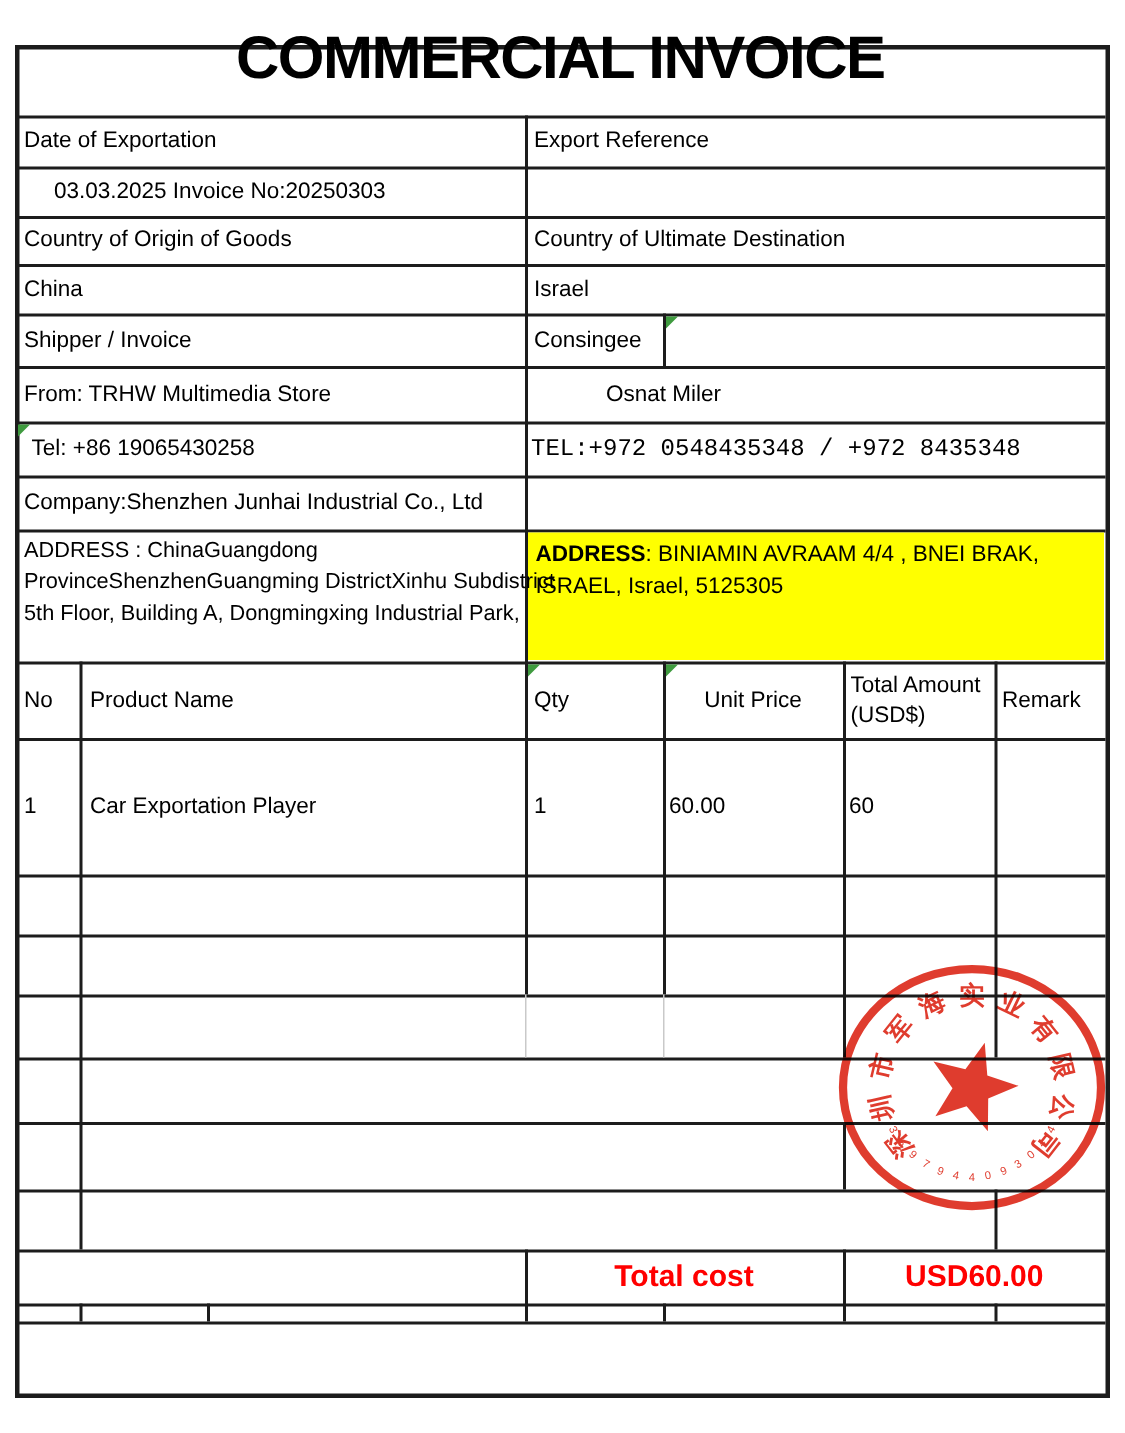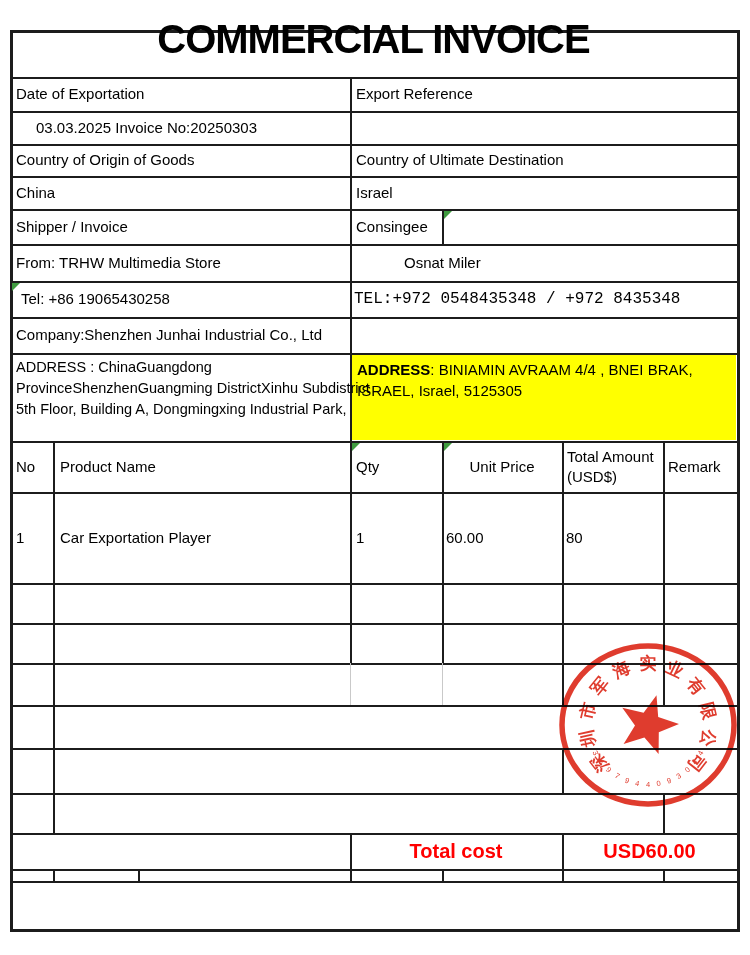--- a/index.html
+++ b/index.html
@@ -114,21 +114,21 @@
   <div class="txt" style="left:567px;top:447px;width:94px;line-height:20px;white-space:normal;">
     <div>Total Amount</div>
     <div>(USD$)</div>
   </div>
   <div class="txt" style="left:668px;top:441px;height:51px;line-height:51px;">Remark</div>
 
   <div class="txt" style="left:16px;top:492px;height:91px;line-height:91px;">1</div>
   <div class="txt" style="left:60px;top:492px;height:91px;line-height:91px;">Car Exportation Player</div>
   <div class="txt" style="left:356px;top:492px;height:91px;line-height:91px;">1</div>
   <div class="txt" style="left:446px;top:492px;height:91px;line-height:91px;">60.00</div>
-  <div class="txt" style="left:566px;top:492px;height:91px;line-height:91px;">80</div>
+  <div class="txt" style="left:566px;top:492px;height:91px;line-height:91px;">60</div>
 
   <div class="redbig" style="left:350px;top:833px;width:212px;height:36px;line-height:36px;">Total cost</div>
   <div class="redbig" style="left:562px;top:833px;width:175px;height:36px;line-height:36px;">USD60.00</div>
 
   <div class="gtri" style="left:444px;top:211px;"></div>
   <div class="gtri" style="left:12px;top:283px;"></div>
   <div class="gtri" style="left:352px;top:443px;"></div>
   <div class="gtri" style="left:444px;top:443px;"></div>
 
   <svg class="stamp" id="stamp-svg" width="190" height="174" viewBox="0 0 190 174">

